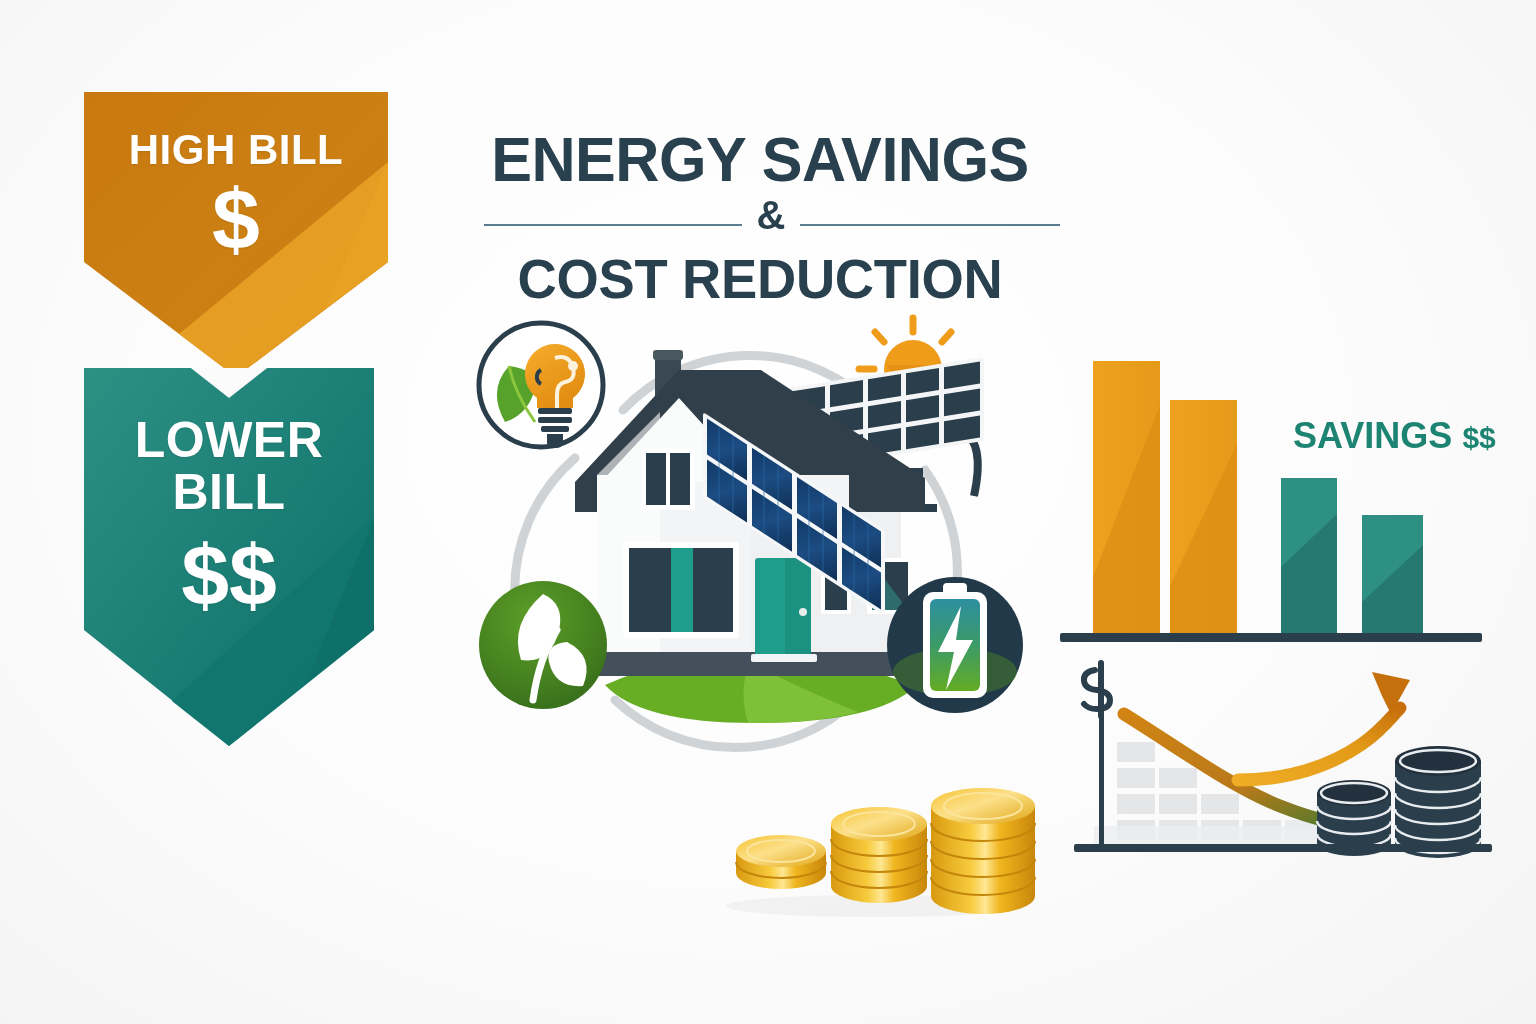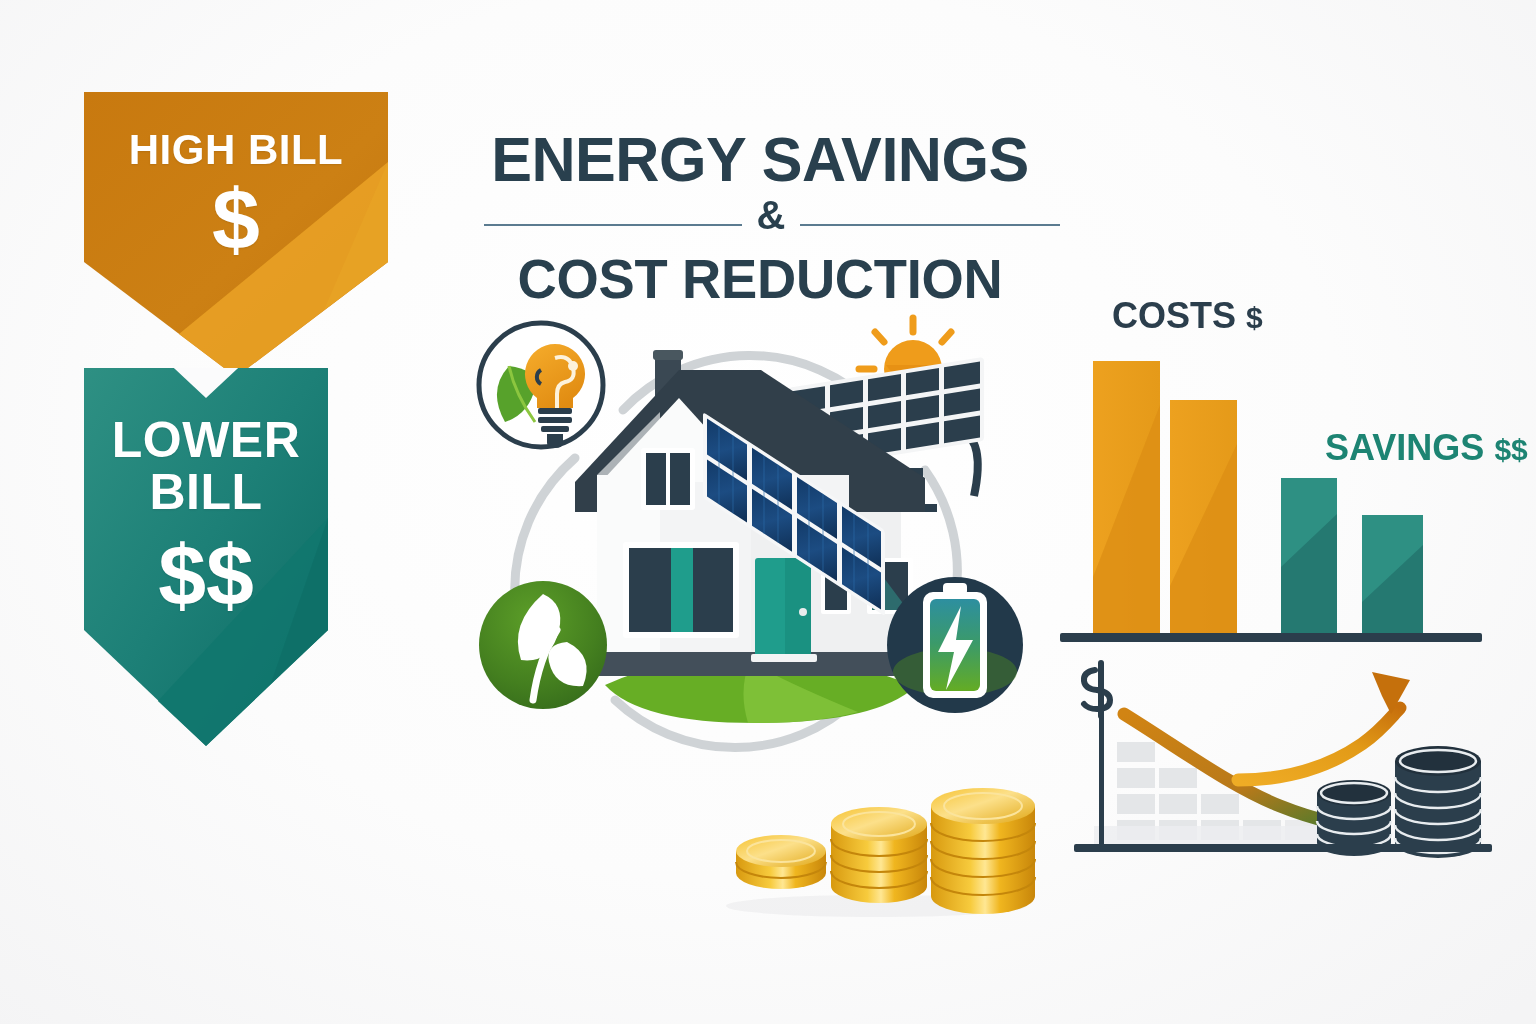--- a/index.html
+++ b/index.html
@@ -43,21 +43,21 @@
   }
   .title-sub {
     font-size: 56px; font-weight: bold; letter-spacing: -0.3px;
     color: #29404e; line-height: 1.0; margin-top: -6px;
     transform: scaleX(0.97);
   }
 
   
   .arrow-wrap { position: absolute; }
   #arrow-high { left: 84px; top: 92px; width: 304px; height: 285px; }
-  #arrow-low  { left: 84px; top: 368px; width: 244px; height: 378px; }
+  #arrow-low  { left: 84px; top: 368px; width: 290px; height: 378px; }
   .arrow-wrap svg { display: block; width: 100%; height: 100%; }
   .arrow-text {
     position: absolute; left: 0; width: 100%;
     text-align: center; color: #ffffff; font-weight: bold;
     text-shadow: 0 1px 2px rgba(0,0,0,0.10);
     pointer-events: none;
   }
   #high-label { top: 34px; font-size: 42px; letter-spacing: 0.5px; }
   #high-money { top: 84px; font-size: 86px; line-height: 1; }
   #low-label  { top: 46px; font-size: 50px; letter-spacing: 0.5px; line-height: 1.04; }
@@ -71,21 +71,21 @@
   #coins { position: absolute; left: 726px; top: 758px; width: 330px; height: 160px; }
   #coins svg { display:block; width:100%; height:100%; }
 
   
   #bar-chart { position: absolute; left: 1060px; top: 282px; width: 440px; height: 362px; }
   #bar-chart svg { display:block; width:100%; height:100%; }
   .chart-label {
     position: absolute; font-weight: bold; white-space: nowrap;
   }
   #costs-label   { left: 1112px; top: 295px; font-size: 36px; color: #2b3e4c; }
-  #savings-label { left: 1293px; top: 427px; font-size: 36px; color: #1d8473; margin-left: 32px; }
+  #savings-label { left: 1293px; top: 415px; font-size: 36px; color: #1d8473; }
   .money-small { font-size: 30px; }
 
   
   #line-chart { position: absolute; left: 1062px; top: 658px; width: 444px; height: 220px; }
   #line-chart svg { display:block; width:100%; height:100%; }
 </style>
 </head>
 <body>
 
 <div id="stage">
@@ -396,24 +396,20 @@
         <path d="M277,232 V351 H221 V285 Z" fill="#23736d" opacity="0.8"></path>
       </g>
       <g>
         <rect x="302" y="233" width="61" height="118" fill="#2e9083"></rect>
         <path d="M363,263 V351 H302 V320 Z" fill="#23736d" opacity="0.8"></path>
       </g>
 
       <rect x="0" y="351" width="422" height="9" rx="2" fill="#2b3e4c"></rect>
     </svg>
   </div>
-  <div class="chart-label" id="costs-label">
-    <span>COSTS</span>
-    <span class="money-small">$</span>
-  </div>
   <div class="chart-label" id="savings-label">
     <span>SAVINGS</span>
     <span class="money-small">$$</span>
   </div>
 
   <div id="line-chart">
     <svg viewBox="0 0 444 220">
       <defs>
         <linearGradient id="gCurveDown" x1="0" y1="0" x2="1" y2="1">
           <stop offset="0%" stop-color="#d18413"></stop>

